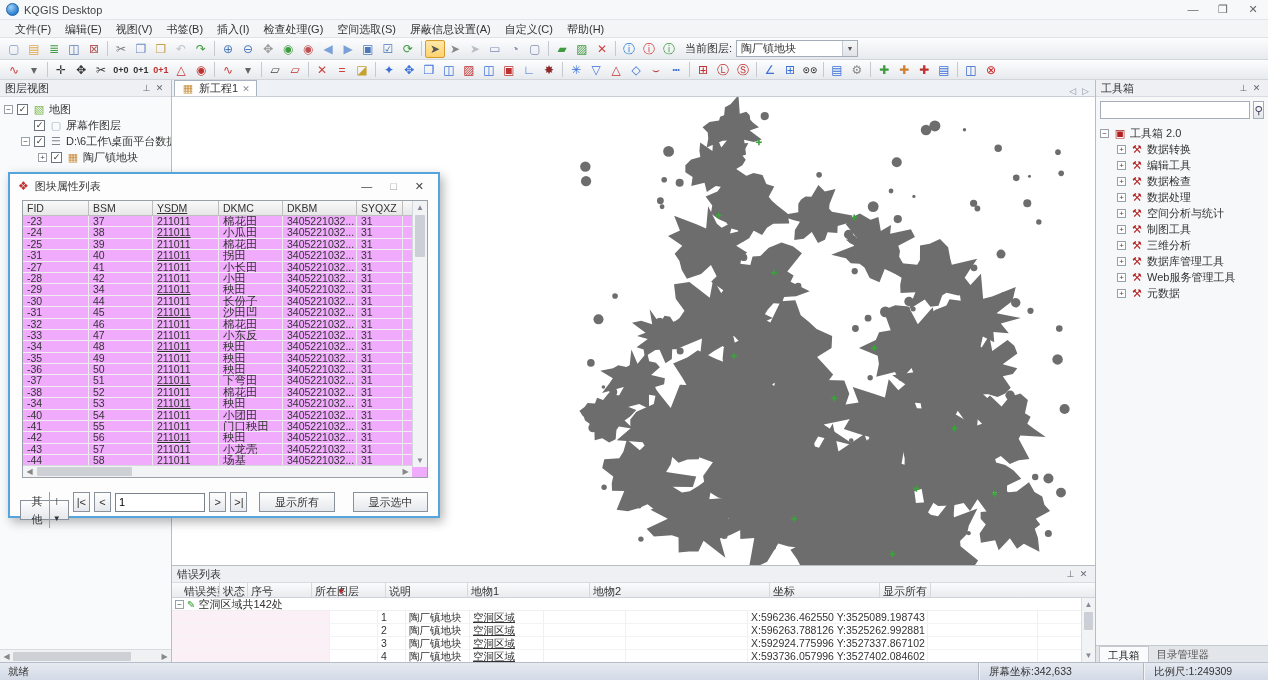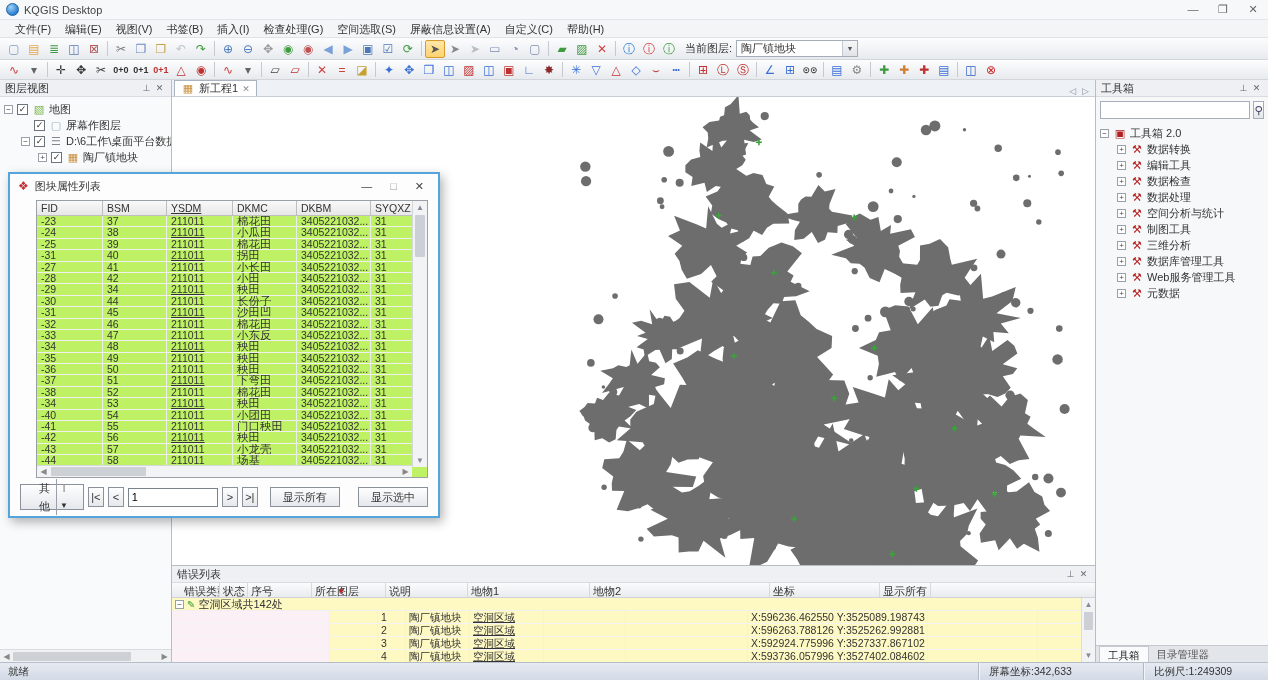--- a/index.html
+++ b/index.html
@@ -57,21 +57,21 @@
 
   .center { flex:1; display:flex; flex-direction:column; min-width:0; }
   .tabbar { height:17px; background:#eef1f5; border-bottom:1px solid #c9ced5; display:flex;
     align-items:flex-end; padding-left:2px; }
   .map-tab { height:16px; background:#fff; border:1px solid #aab3c0; border-bottom:none;
     display:flex; align-items:center; gap:4px; padding:0 6px; }
   .tab-nav { margin-left:auto; color:#8a93a0; font-size:9px; padding-right:6px; display:flex; gap:6px; }
   .map-canvas { flex:1; background:#fff; position:relative; overflow:hidden; }
   .map-canvas svg { position:absolute; inset:0; width:100%; height:100%; }
 
-  .err-panel { height:97px; border-top:1px solid #b9bdc3; background:#fef9c3; display:flex;
+  .err-panel { height:97px; border-top:1px solid #b9bdc3; background:#ffffff; display:flex;
     flex-direction:column; flex:none; }
   .err-cols { height:15px; background:linear-gradient(#fafbfc,#e9ebee); border-bottom:1px solid #cfd3d8;
     display:flex; position:relative; flex:none; }
   .ecells span { display:block; flex:none; border-right:1px solid #d6d9dd; padding:1px 3px 0 3px;
     overflow:hidden; white-space:nowrap; height:100%; }
   .ecells span:nth-of-type(1){width:158px;} .ecells span:nth-of-type(2){width:48px; padding-left:12px;}
   .ecells span:nth-of-type(3){width:28px;} .ecells span:nth-of-type(4){width:64px;}
   .ecells span:nth-of-type(5){width:74px;} .ecells span:nth-of-type(6){width:82px;}
   .ecells span:nth-of-type(7){width:122px;} .ecells span:nth-of-type(8){width:180px;}
   .ecells span:nth-of-type(9){width:110px;}
@@ -111,22 +111,22 @@
     border-left:1px solid #b3b9c4; box-shadow:inset 1px 0 0 #f2f4f8; }
   .s-ready { flex:1; padding-left:8px; }
   .s-screen{ width:165px; } .s-map{ width:265px; } .s-scale{ width:125px; }
 
   .dialog { position:absolute; left:8px; top:92px; width:432px; height:346px; background:#fdfdfd;
     border:2px solid #55a5dd; box-shadow:3px 4px 10px rgba(0,0,0,.3); z-index:50;
     display:flex; flex-direction:column; }
   .dlg-title { height:24px; display:flex; align-items:center; padding:0 8px; gap:6px; flex:none; }
   .dlg-logo { color:#c03030; font-size:12px; }
   .dlg-btns { margin-left:auto; display:flex; gap:18px; color:#444; font-size:11px; }
-  .attr-table { margin:2px 10px 0 26px; border:1px solid #9aa0a8; height:278px; position:relative;
-    background:#bef264; flex:none; overflow:hidden; }
+  .attr-table { margin:2px 10px 0 12px; border:1px solid #9aa0a8; height:278px; position:relative;
+    background:#f0abfc; flex:none; overflow:hidden; }
   .acells { display:flex; }
   .acells span { flex:none; border-right:1px solid #cfcfcf; padding:0 4px; overflow:hidden;
     white-space:nowrap; }
   .acells span:nth-of-type(1){width:66px;} .acells span:nth-of-type(2){width:64px;}
   .acells span:nth-of-type(3){width:66px;text-decoration:underline;} .acells span:nth-of-type(4){width:64px;}
   .acells span:nth-of-type(5){width:74px;} .acells span:nth-of-type(6){width:46px;}
   .ahead { height:15px; background:linear-gradient(#f9f9f9,#e7e7e7); border-bottom:1px solid #bfbfbf;
     font-size:10.5px; }
   .ahead span { border-right:1px solid #bdbdbd; padding-top:1px; }
   .arows { height:251px; overflow:hidden; font-size:10.5px; }
@@ -134,21 +134,21 @@
   .arow span { border-right:1px solid #ececec; }
   .arow span:nth-of-type(4) { font-size:11.5px; }
   .attr-vscroll { position:absolute; right:0; top:0; width:15px; height:266px; background:#f2f3f5;
     border-left:1px solid #d5d8db; }
   .attr-hscroll { position:absolute; left:0; right:15px; bottom:0; height:12px; background:#f2f3f5;
     border-top:1px solid #d5d8db; display:flex; align-items:center; }
   .attr-hscroll .hs-thumb { width:95px; margin-left:1px; }
   .dlg-bottom { display:flex; align-items:center; margin:6px 10px 0 10px; gap:4px; }
   .btn { border:1px solid #8a919b; background:linear-gradient(#fefefe,#e5e8ec); height:20px;
     line-height:18px; text-align:center; font-size:11px; padding:0 4px; }
-  .btn.split { display:flex; align-items:center; padding:12px; }
+  .btn.split { display:flex; align-items:center; padding:4px;margin-top:16px; }
   .btn.split .bl { padding:0 6px; } .btn.split .br { border-left:1px solid #9aa0a8; padding:0 3px; font-size:8px; }
   .btn.nav { width:22px; padding:0; }
   .page-input { width:90px; height:19px; border:1px solid #7a828c; padding:0 3px; font-size:11px;
     font-family:inherit; }
   .btn.wide { width:96px; }
   .record-box { margin-left:8px; border:2px solid #e02828; padding:1px 6px 2px 6px; display:flex;
     gap:5px; align-items:center; }
 </style>
 </head>
 <body>

